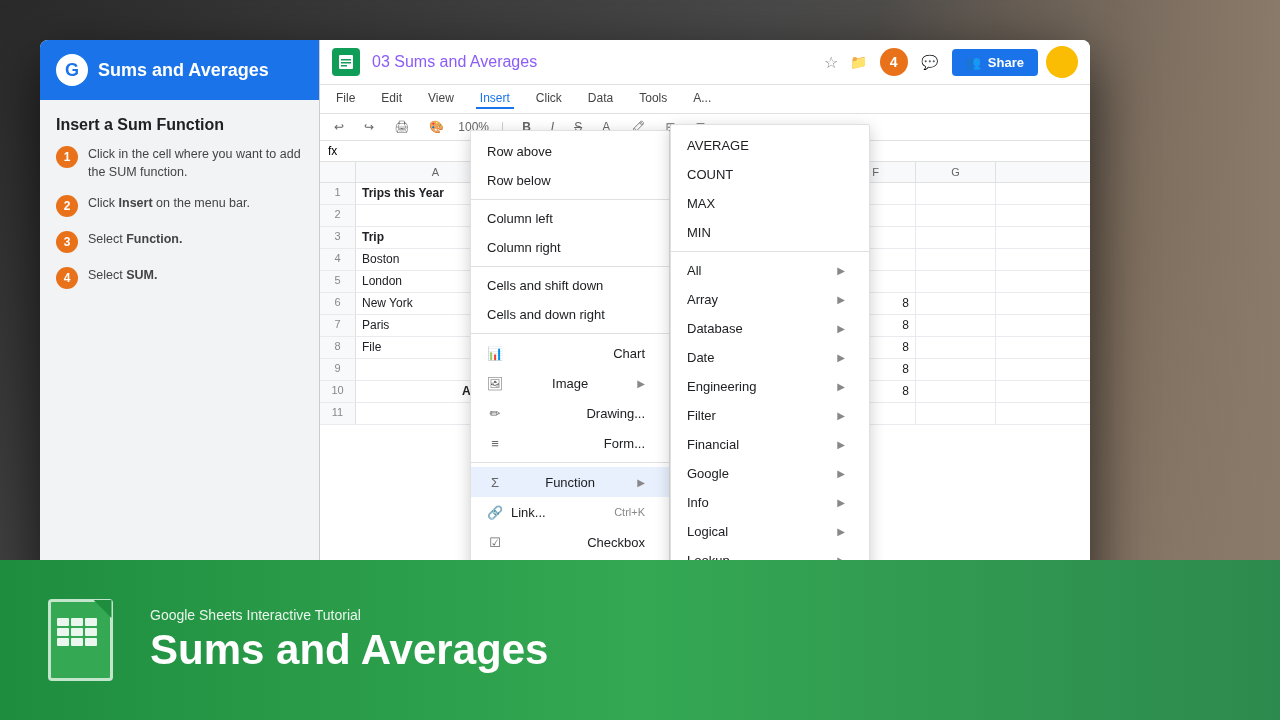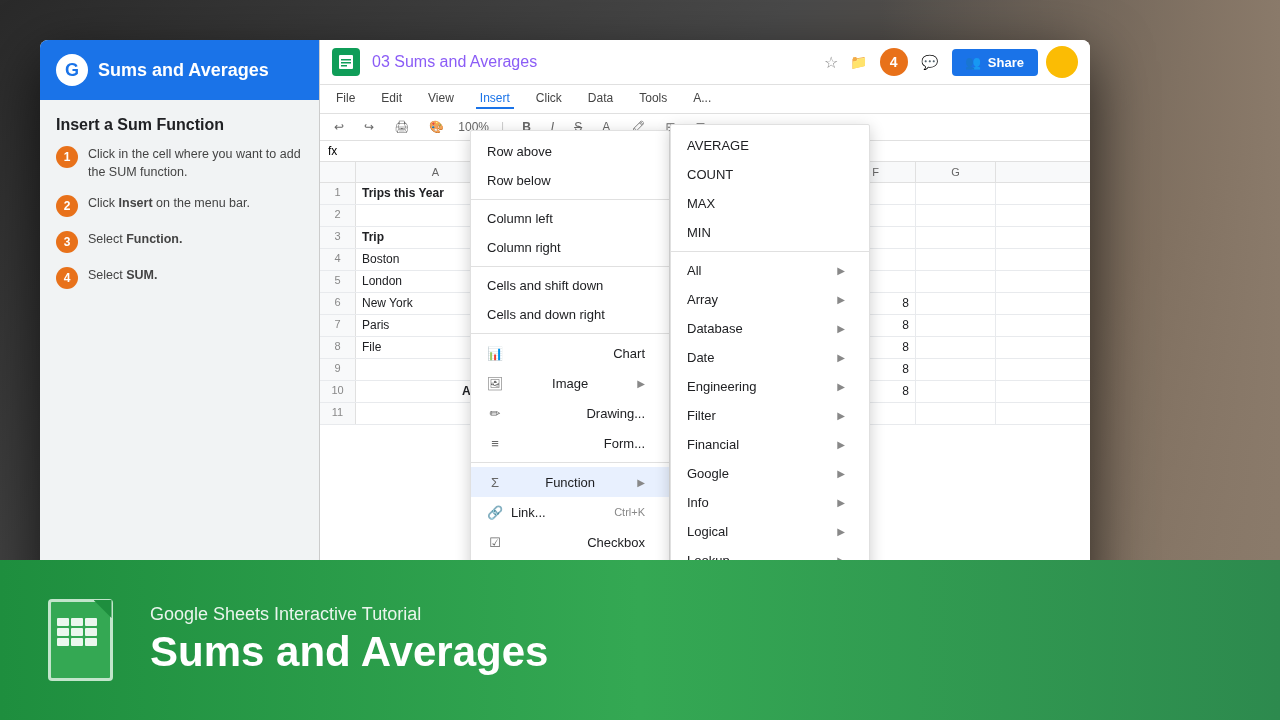--- a/index.html
+++ b/index.html
@@ -401,21 +401,21 @@
     .grid-cell {
       background: rgba(255,255,255,0.9);
       border-radius: 1px;
     }
 
     .bottom-text {
       color: white;
     }
 
     .bottom-subtitle {
-      font-size: 18px;
+      font-size: 14px;
       opacity: 0.9;
       margin-bottom: 4px;
     }
 
     .bottom-title {
       font-size: 42px;
       font-weight: bold;
       line-height: 1.1;
     }
   </style>

